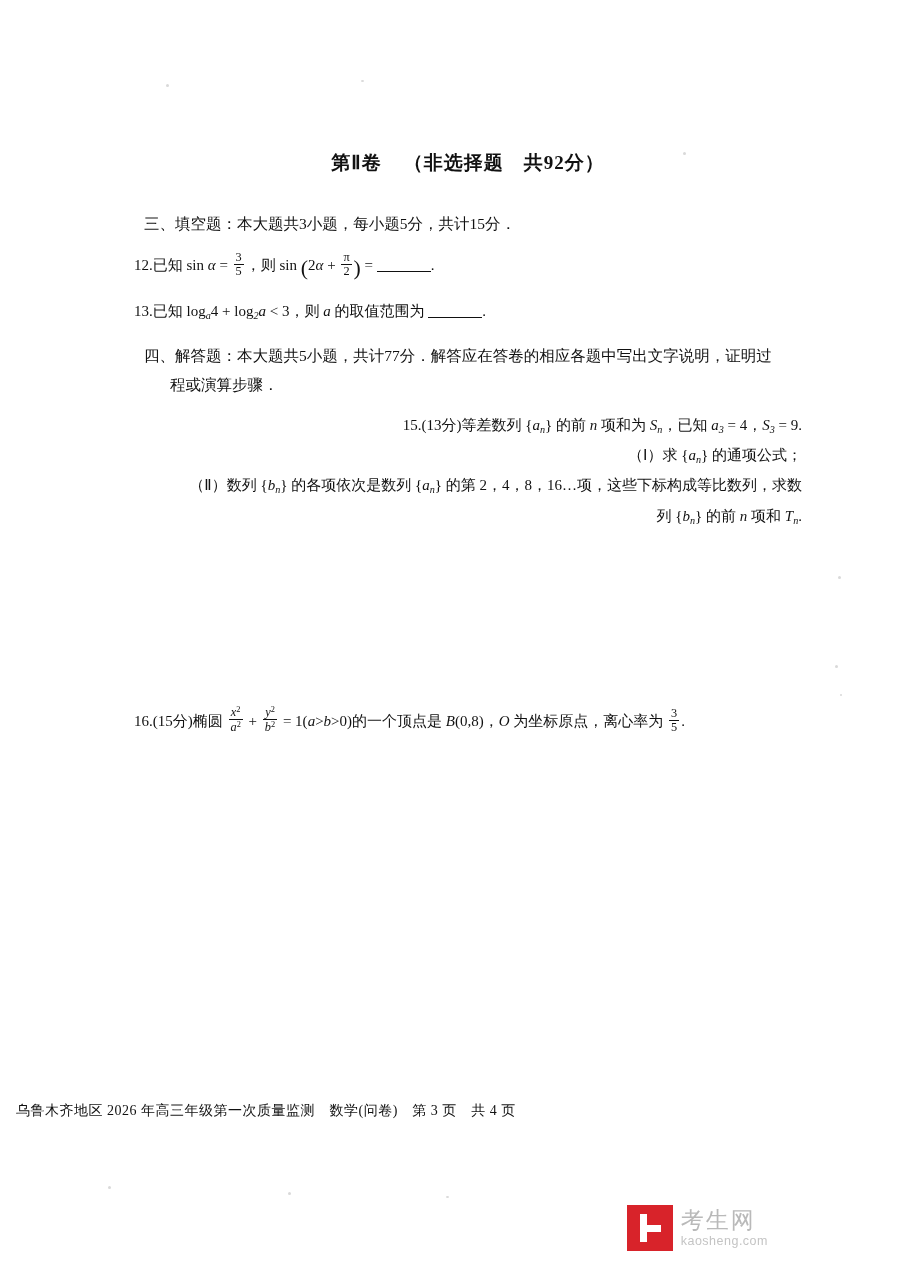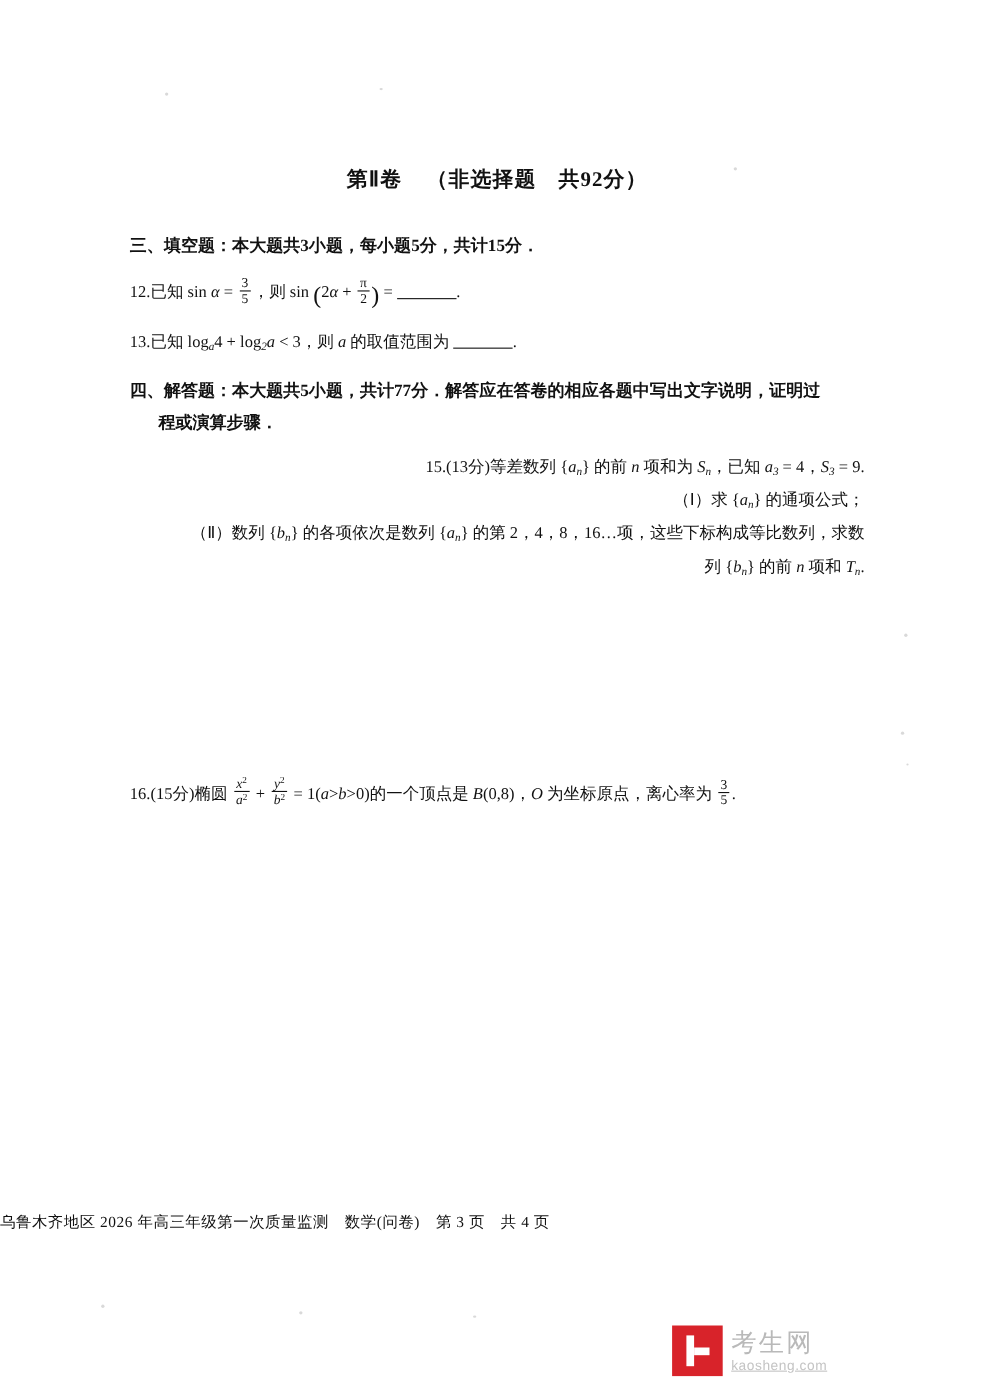--- a/index.html
+++ b/index.html
@@ -10,44 +10,45 @@
     width: 900px;
     height: 1273px;
     background: #ffffff;
     font-family: "Liberation Serif", serif;
     color: #111;
     position: relative;
     overflow: hidden;
   }
   .page {
     position: absolute;
-    left: 0; top: 0;
+    left: 16px; top: 0;
     width: 776px;
     height: 1273px;
   }
   .content {
     position: absolute;
     left: 118px;
     top: 150px;
     width: 668px;
   }
   .section-title {
     text-align: center;
     font-size: 19px;
     font-weight: bold;
     letter-spacing: 1px;
     margin-bottom: 34px;
   }
   .section-title .gap { display:inline-block; width: 22px; }
 
   .heading {
     font-size: 15.5px;
-    font-weight: bold;
+    font-weight: normal;
     line-height: 1.85;
     margin-bottom: 8px;
+    margin-left: 10px;
   }
 
   .q {
     font-size: 15px;
     line-height: 2.0;
     margin-bottom: 6px;
     position: relative;
   }
   .q-body { display: block; }
   .indent1 { padding-left: 26px; }
@@ -150,21 +151,20 @@
     color: #b9b9b9;
     font-family: "Liberation Sans", sans-serif;
     letter-spacing: 2px;
     line-height: 1.1;
   }
   .wm-text-sub {
     font-size: 12.5px;
     color: #c4c4c4;
     font-family: "Liberation Sans", sans-serif;
     letter-spacing: 0.5px;
-    text-decoration: underline;
   }
   .speck {
     position: absolute;
     background: #d9d9d9;
     border-radius: 50%;
   }
 </style>
 </head>
 <body>
 

